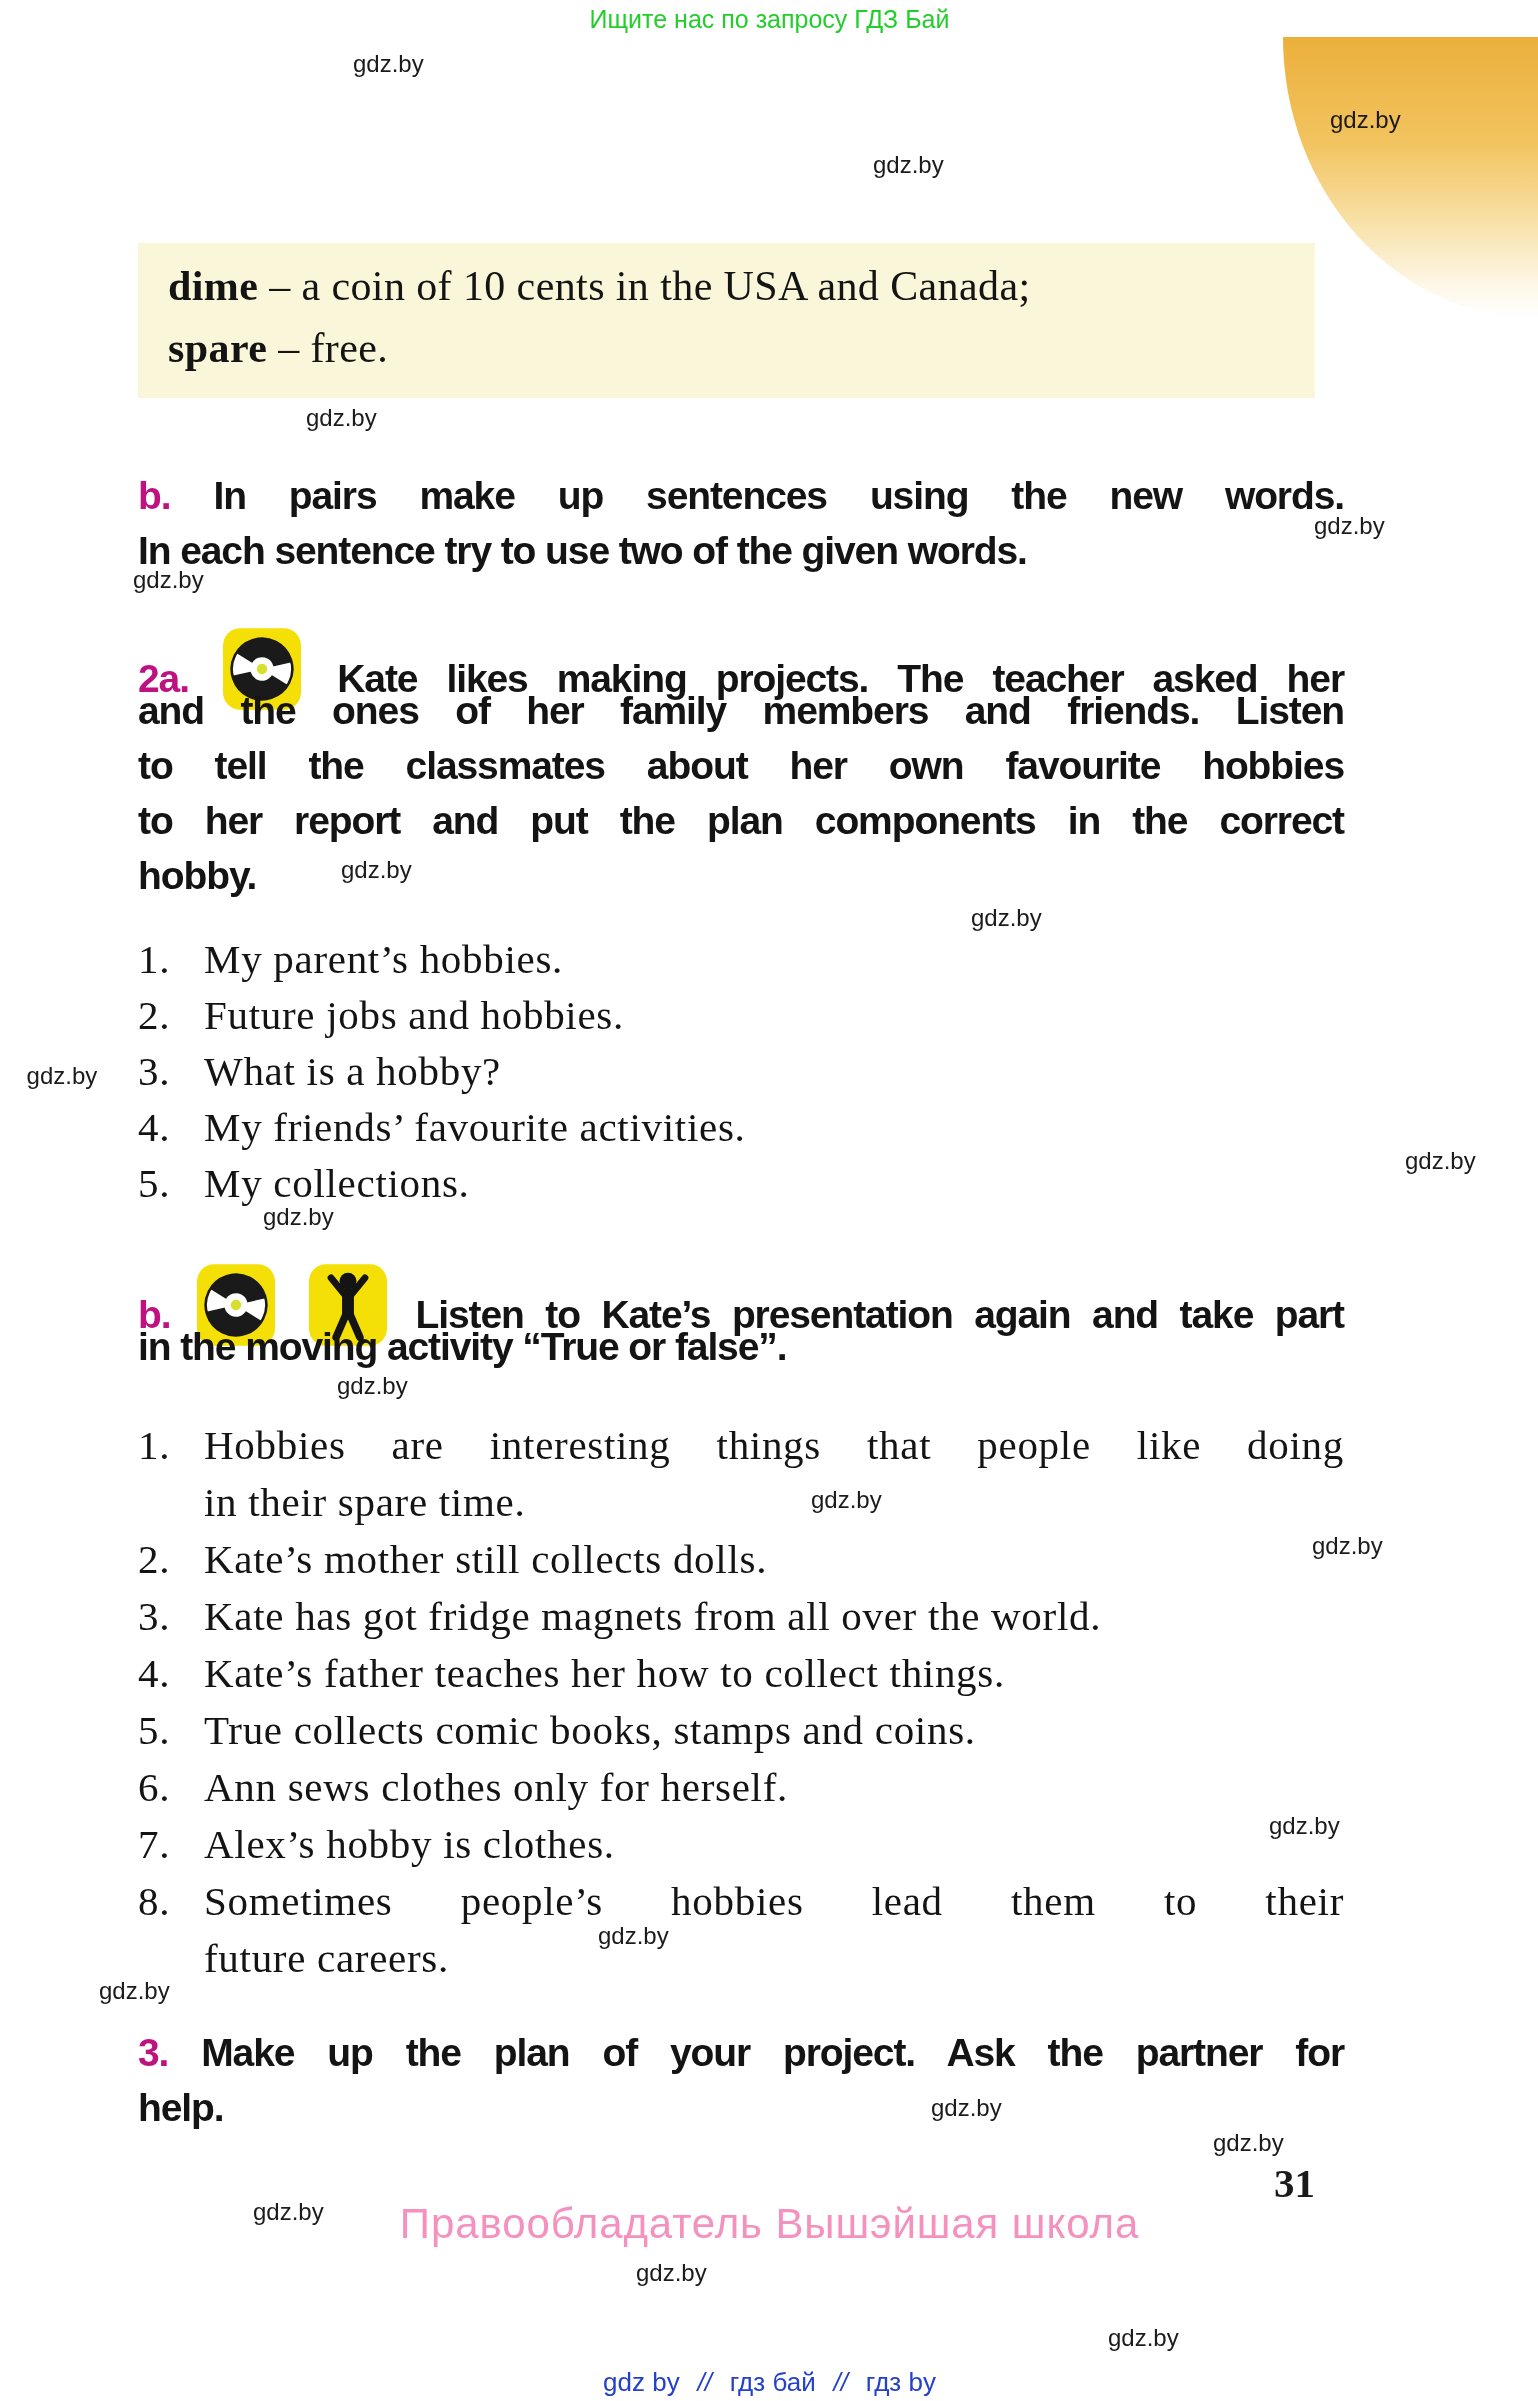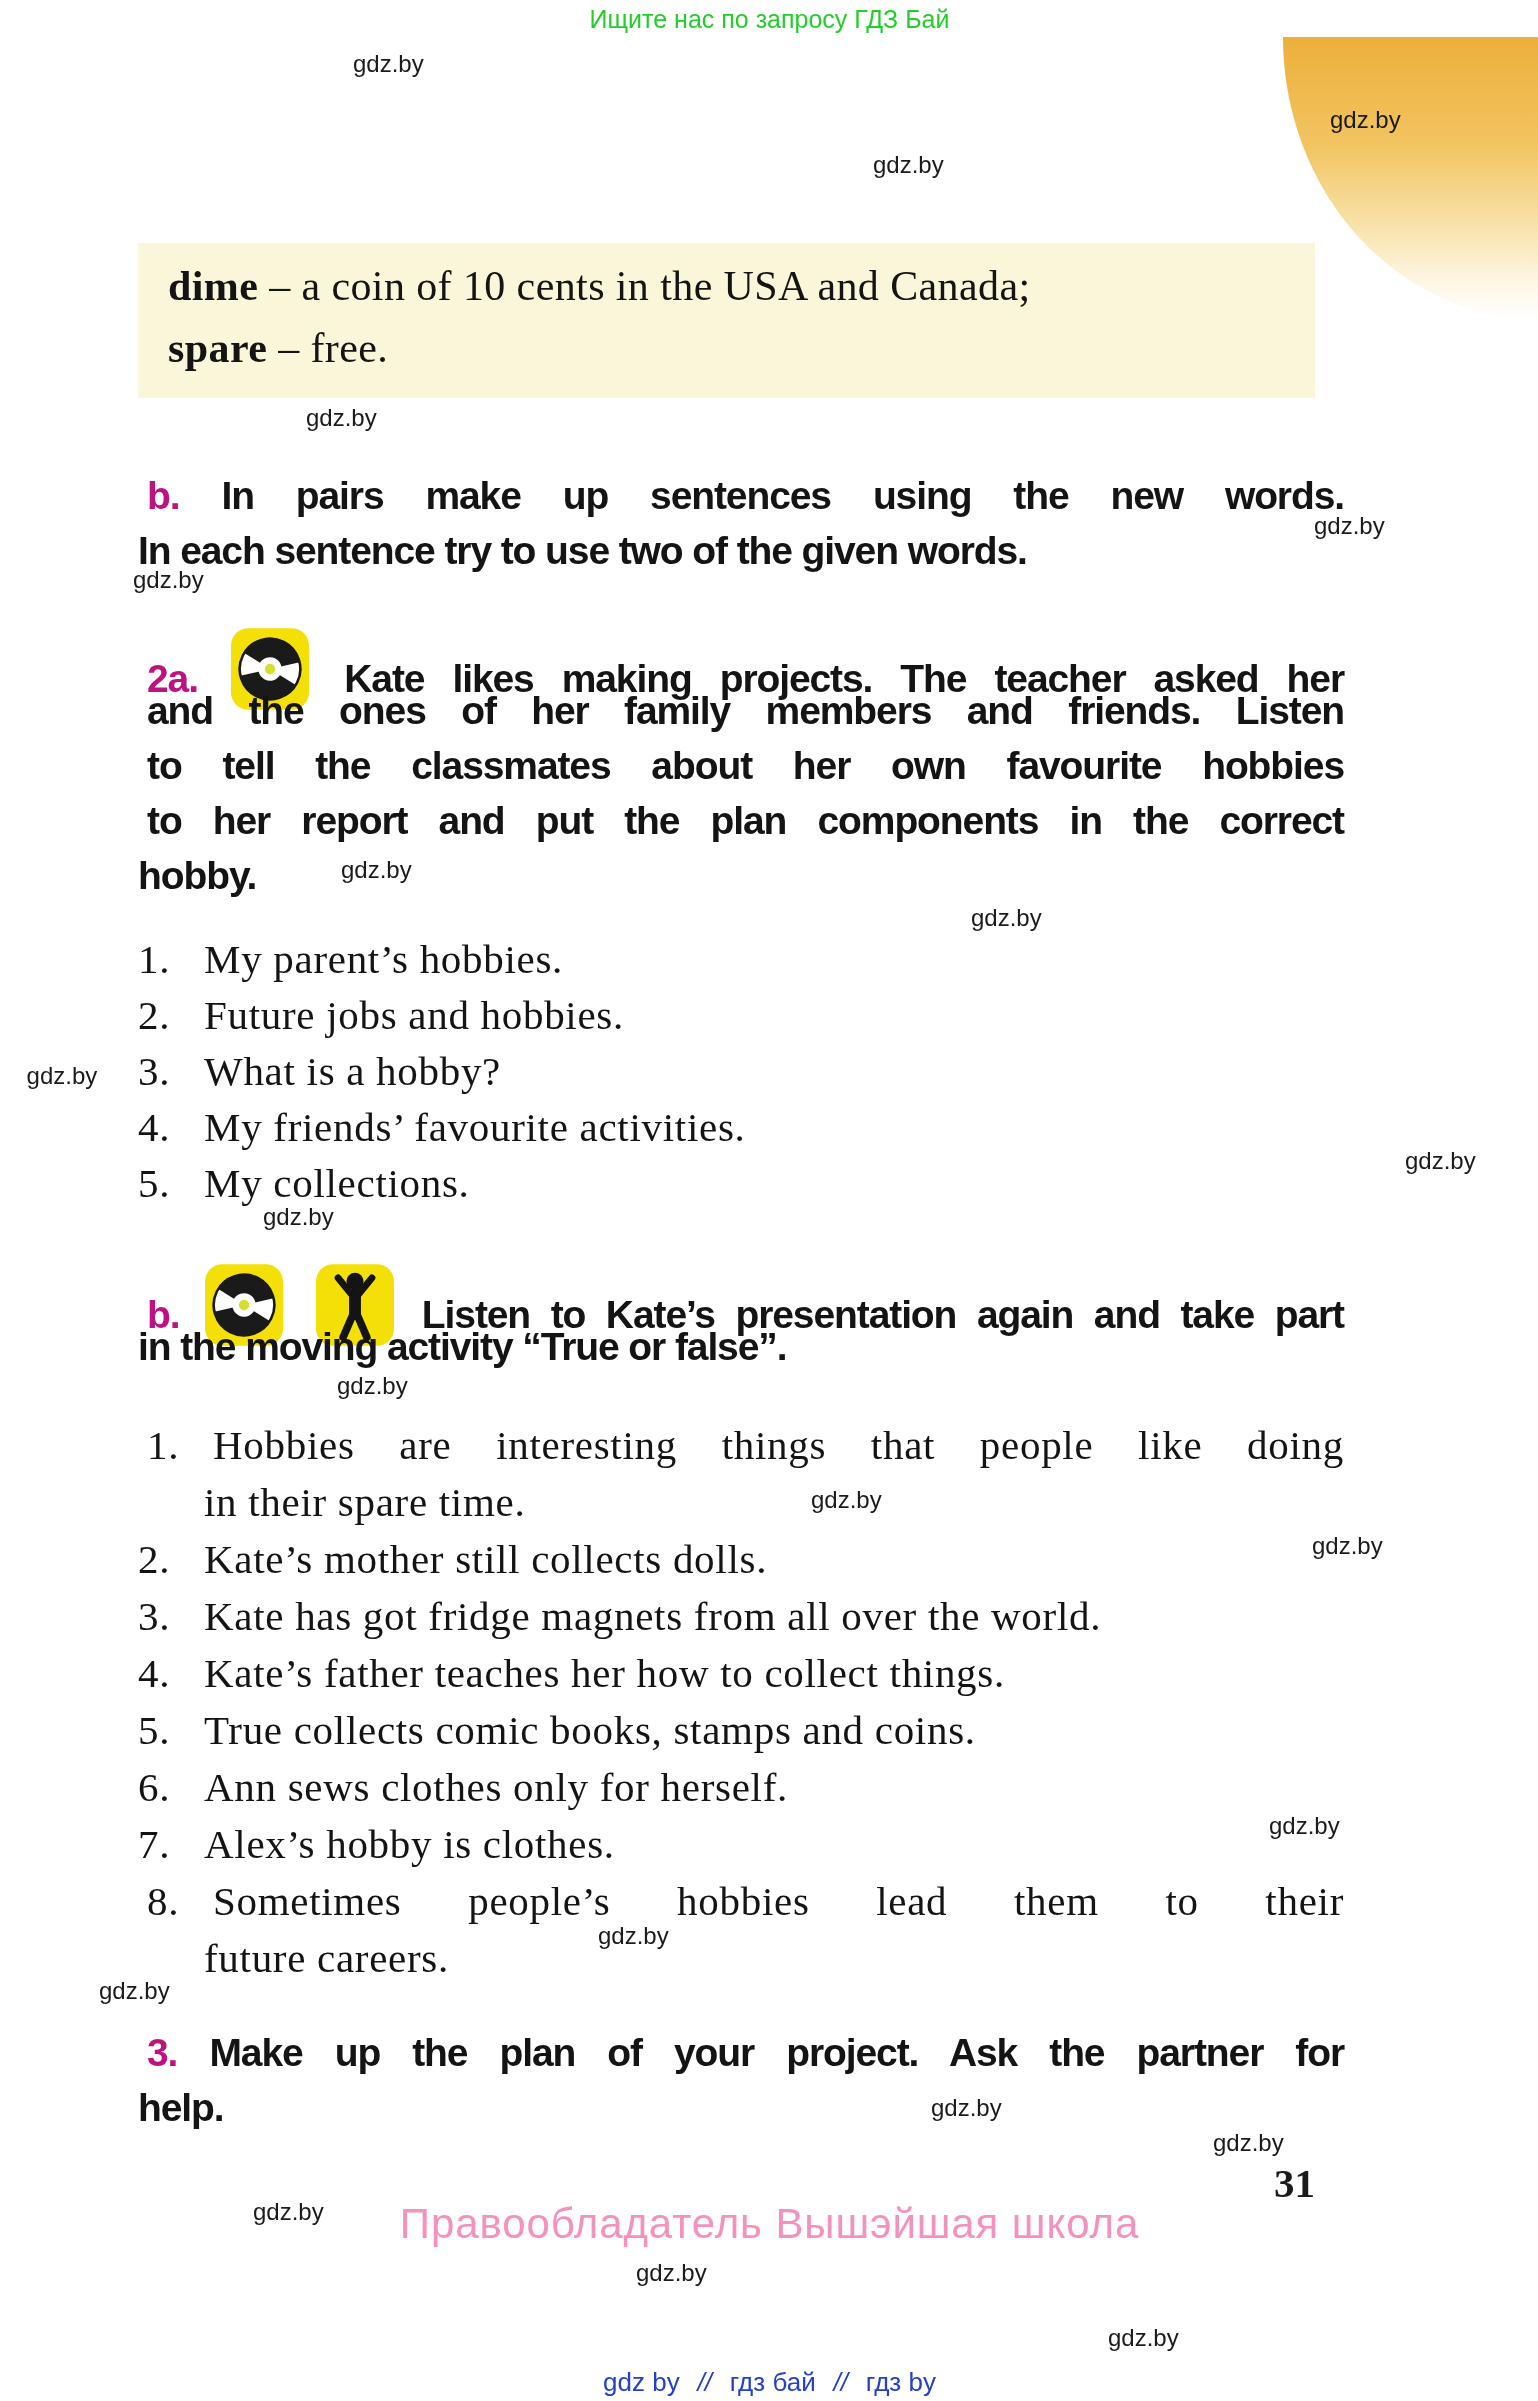--- a/index.html
+++ b/index.html
@@ -17,21 +17,21 @@
 
   .defbox { position:absolute; left:138px; top:243px; width:1177px; height:155px;
             background:#faf6d9; box-sizing:border-box; padding:12.4px 25px 0 30px;
             font-family:"Liberation Serif", serif; font-size:42px; line-height:62px;
             letter-spacing:0.4px; color:#141414; }
   .defbox .term { font-weight:700; }
 
   .ex { position:absolute; left:138px; width:1206px; font-weight:700; font-size:39px;
         letter-spacing:-1.1px; color:#141414; }
   .ex .ln { height:55px; line-height:55px; white-space:normal; }
-  .jf { text-align:justify; text-align-last:justify;margin-left:9px; }
+  .jf { text-align:justify; text-align-last:justify; }
   .label { color:#be1280; }
   .icon { display:inline-block; vertical-align:-17.7px; margin:0 7px 0 5.3px; }
 
   .list { position:absolute; left:138px; width:1206px;
           font-family:"Liberation Serif", serif; font-size:41px; letter-spacing:0.7px; color:#141414; }
   .list .ll { position:relative; box-sizing:border-box; padding-left:66px; }
   .plan .ll { height:56px; line-height:56px; }
   .tf .ll { height:57px; line-height:57px; }
   .list .num { position:absolute; left:0; top:0; }
 

